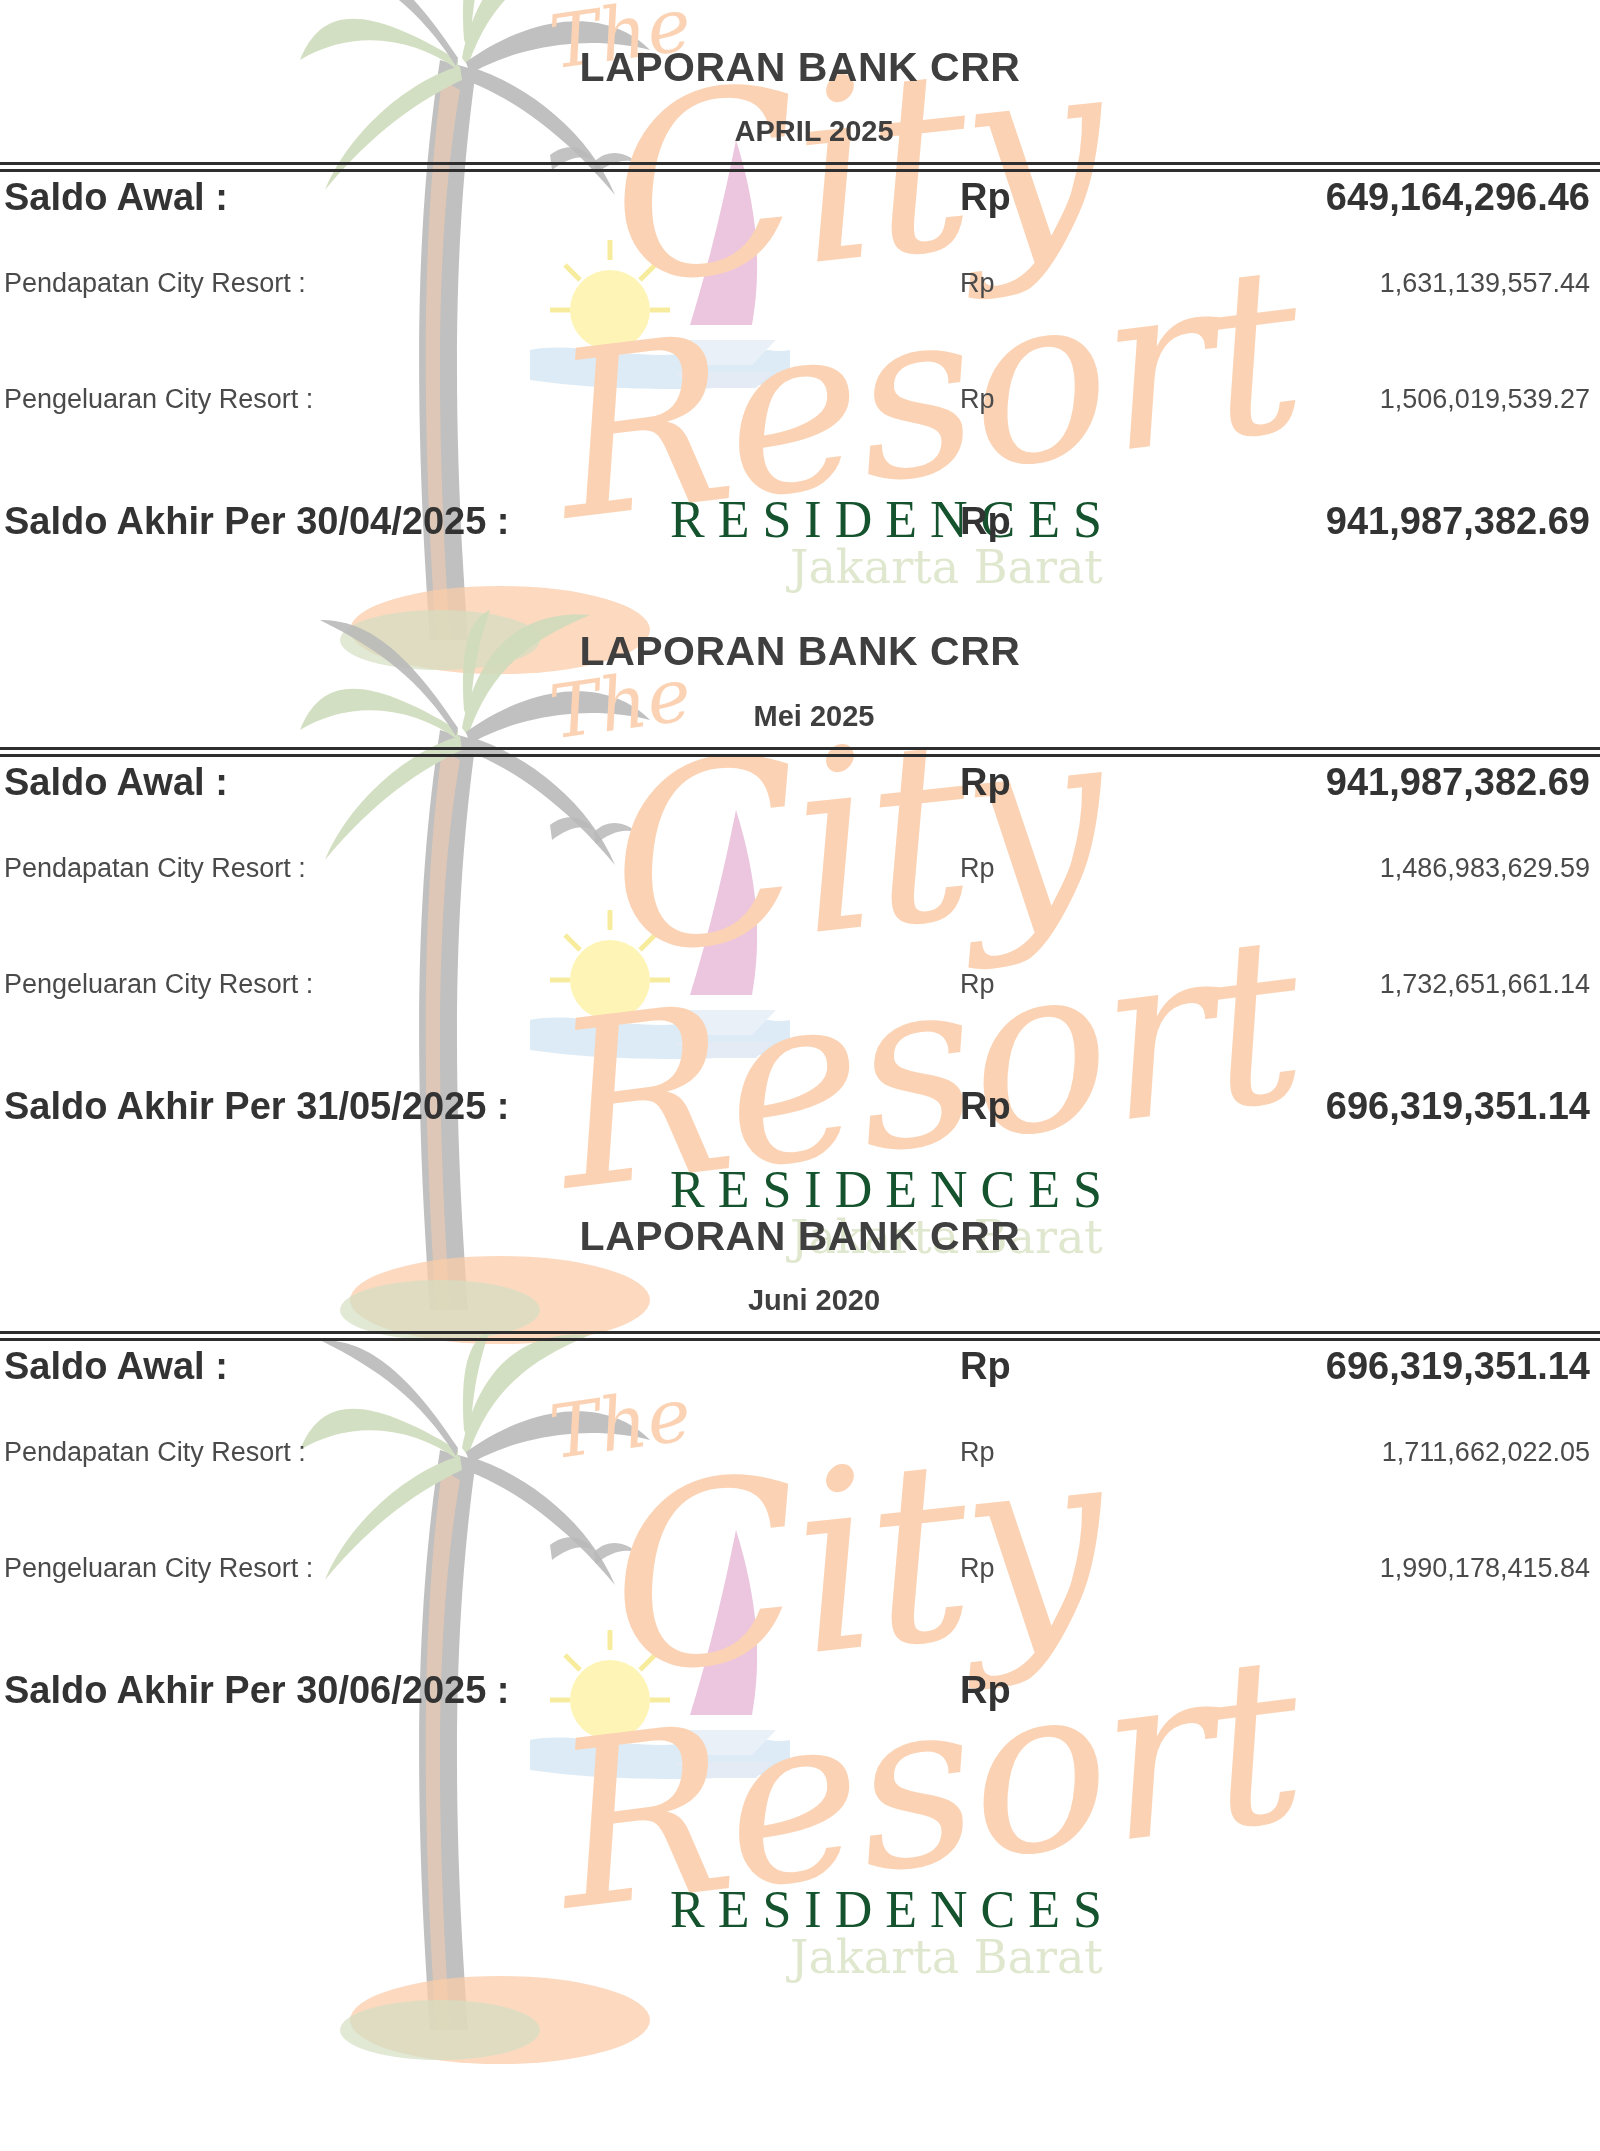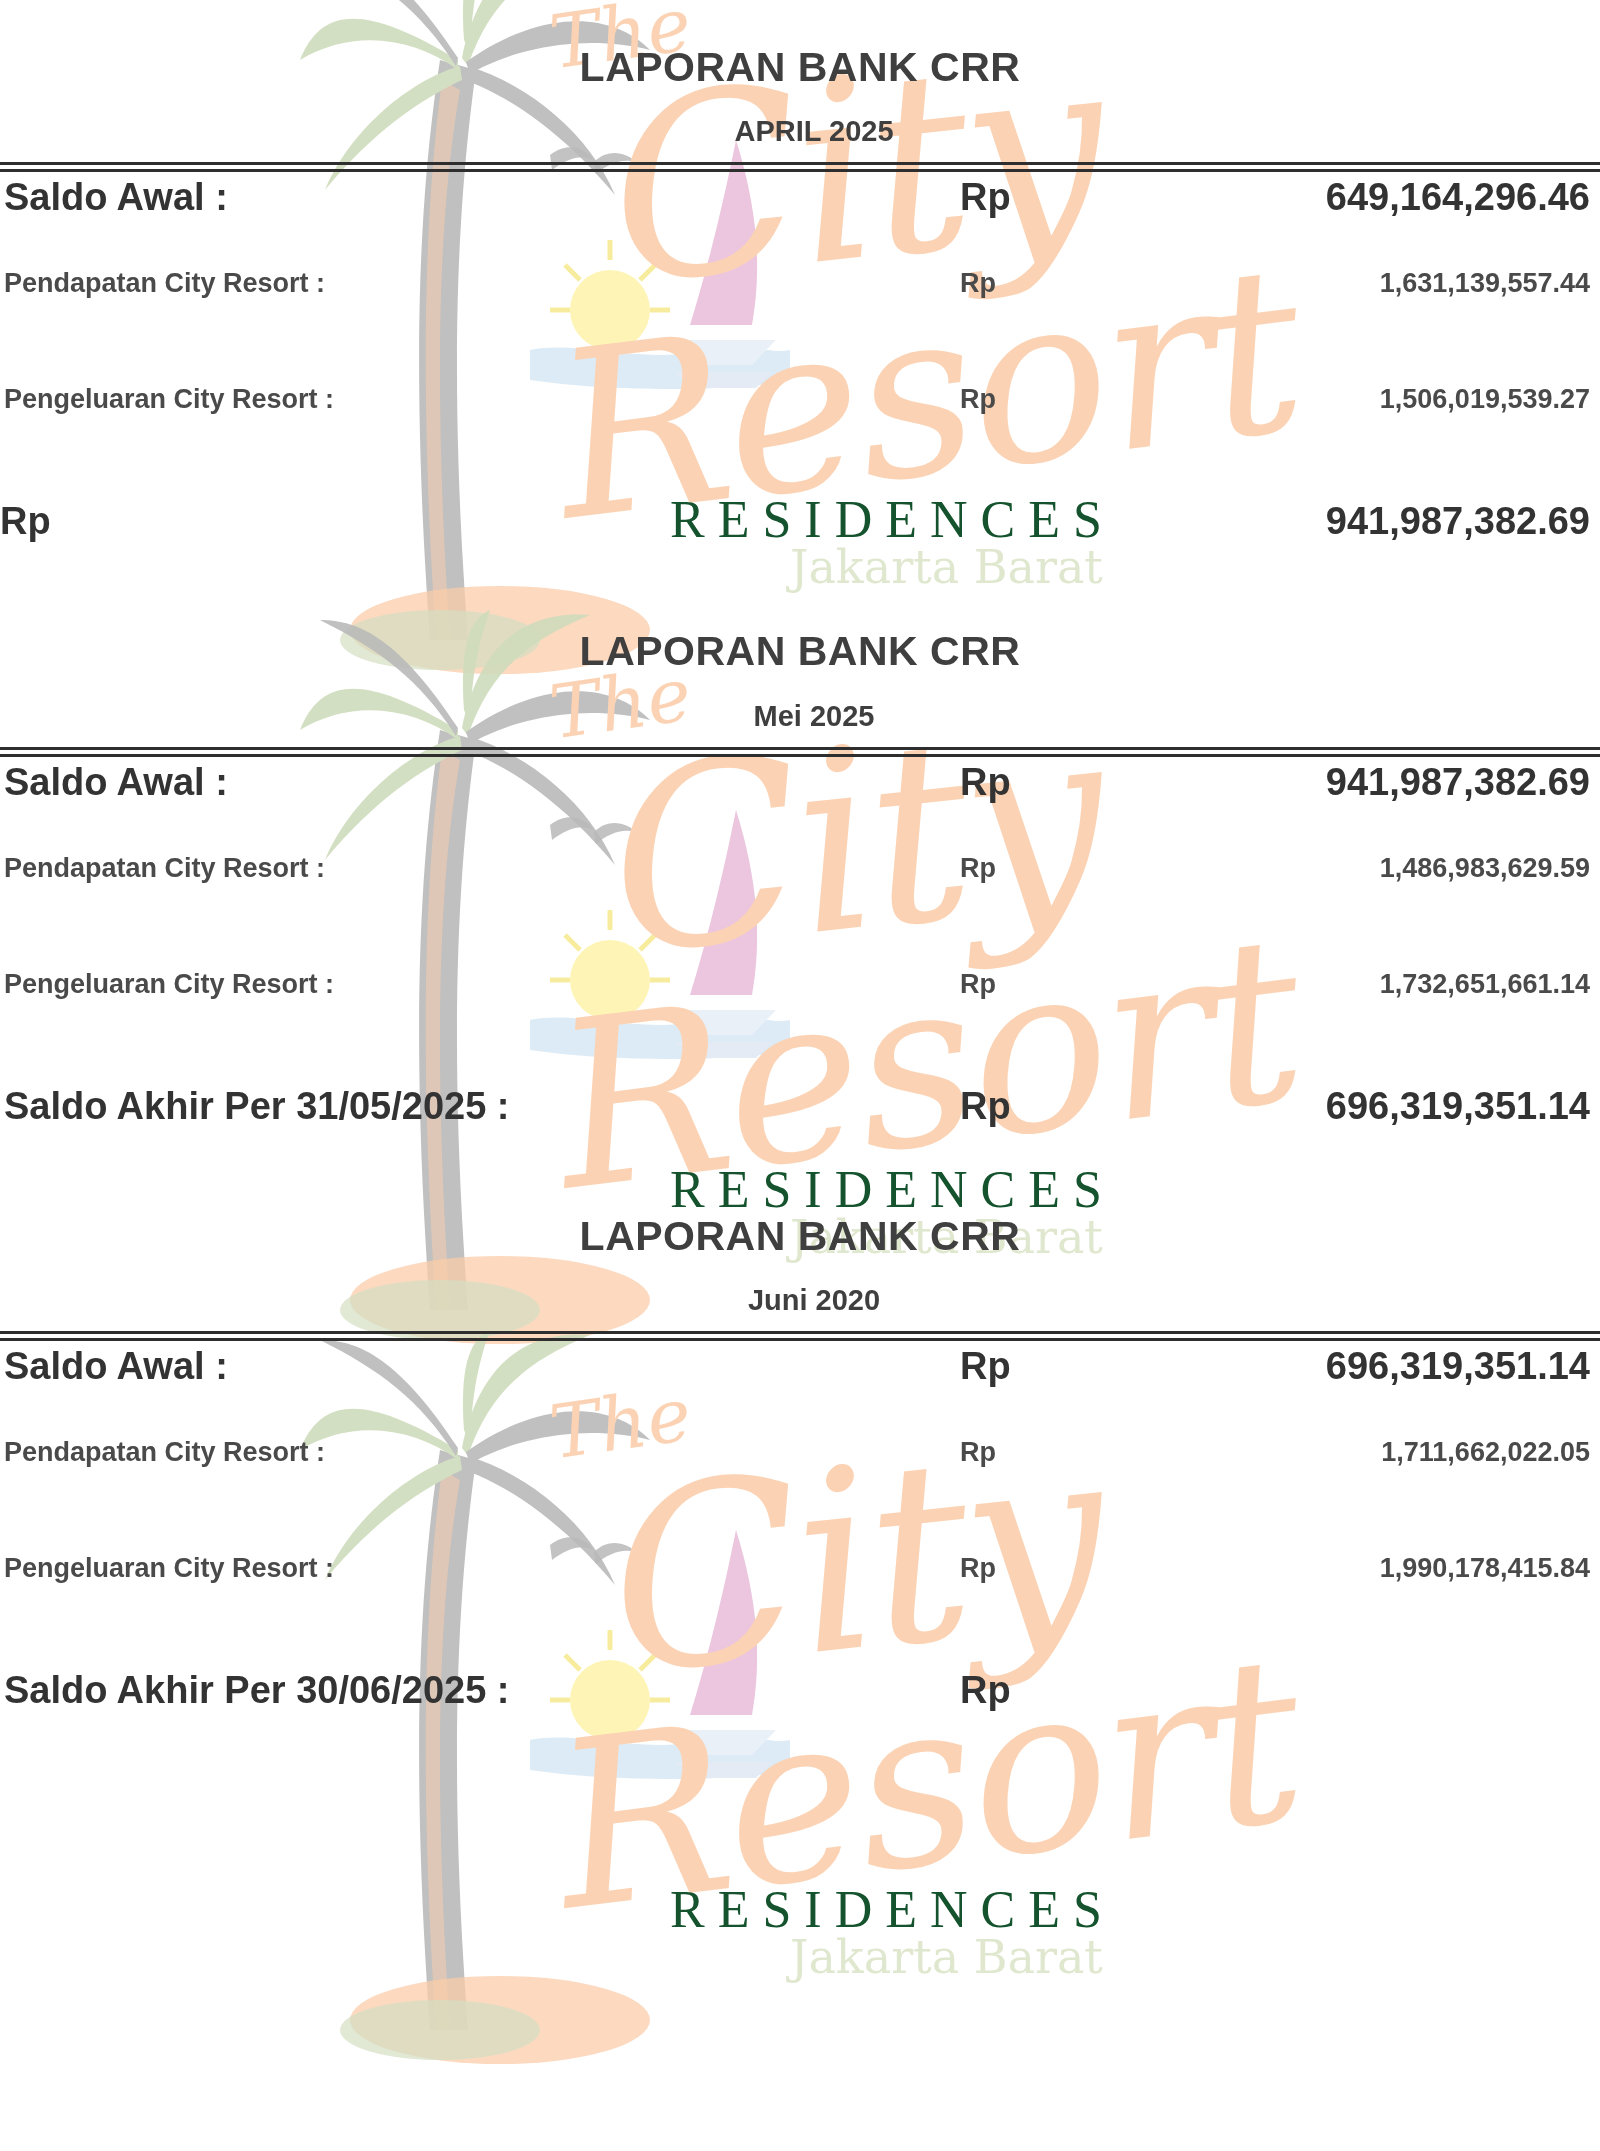--- a/index.html
+++ b/index.html
@@ -152,21 +152,21 @@
     font-weight: bold;
     color: #333333;
   }
   .row.normal {
     height: 116px;
   }
   .row.normal .label,
   .row.normal .cur,
   .row.normal .amt {
     font-size: 27px;
-    font-weight: bold;
+    font-weight: normal;
     color: #4a4a4a;
   }
 
   .blk-1 { padding-top: 44px; }
   .blk-2 { padding-top: 36px; }
   .blk-3 { padding-top: 36px; }
 </style>
 </head>
 <body>
 
@@ -324,20 +324,21 @@
           <div class="label">Pendapatan City Resort :</div>
           <div class="cur">Rp</div>
           <div class="amt">1,631,139,557.44</div>
         </div>
         <div class="row normal">
           <div class="label">Pengeluaran City Resort :</div>
           <div class="cur">Rp</div>
           <div class="amt">1,506,019,539.27</div>
         </div>
         <div class="row strong">
+          <div class="label">Saldo Akhir Per 30/04/2025 :</div>
           <div class="cur">Rp</div>
           <div class="amt">941,987,382.69</div>
         </div>
       </div>
     </section>
 
     <section class="report blk-2">
       <div class="report-head">
         <div class="report-title">LAPORAN BANK CRR</div>
         <div class="report-period">Mei 2025</div>

